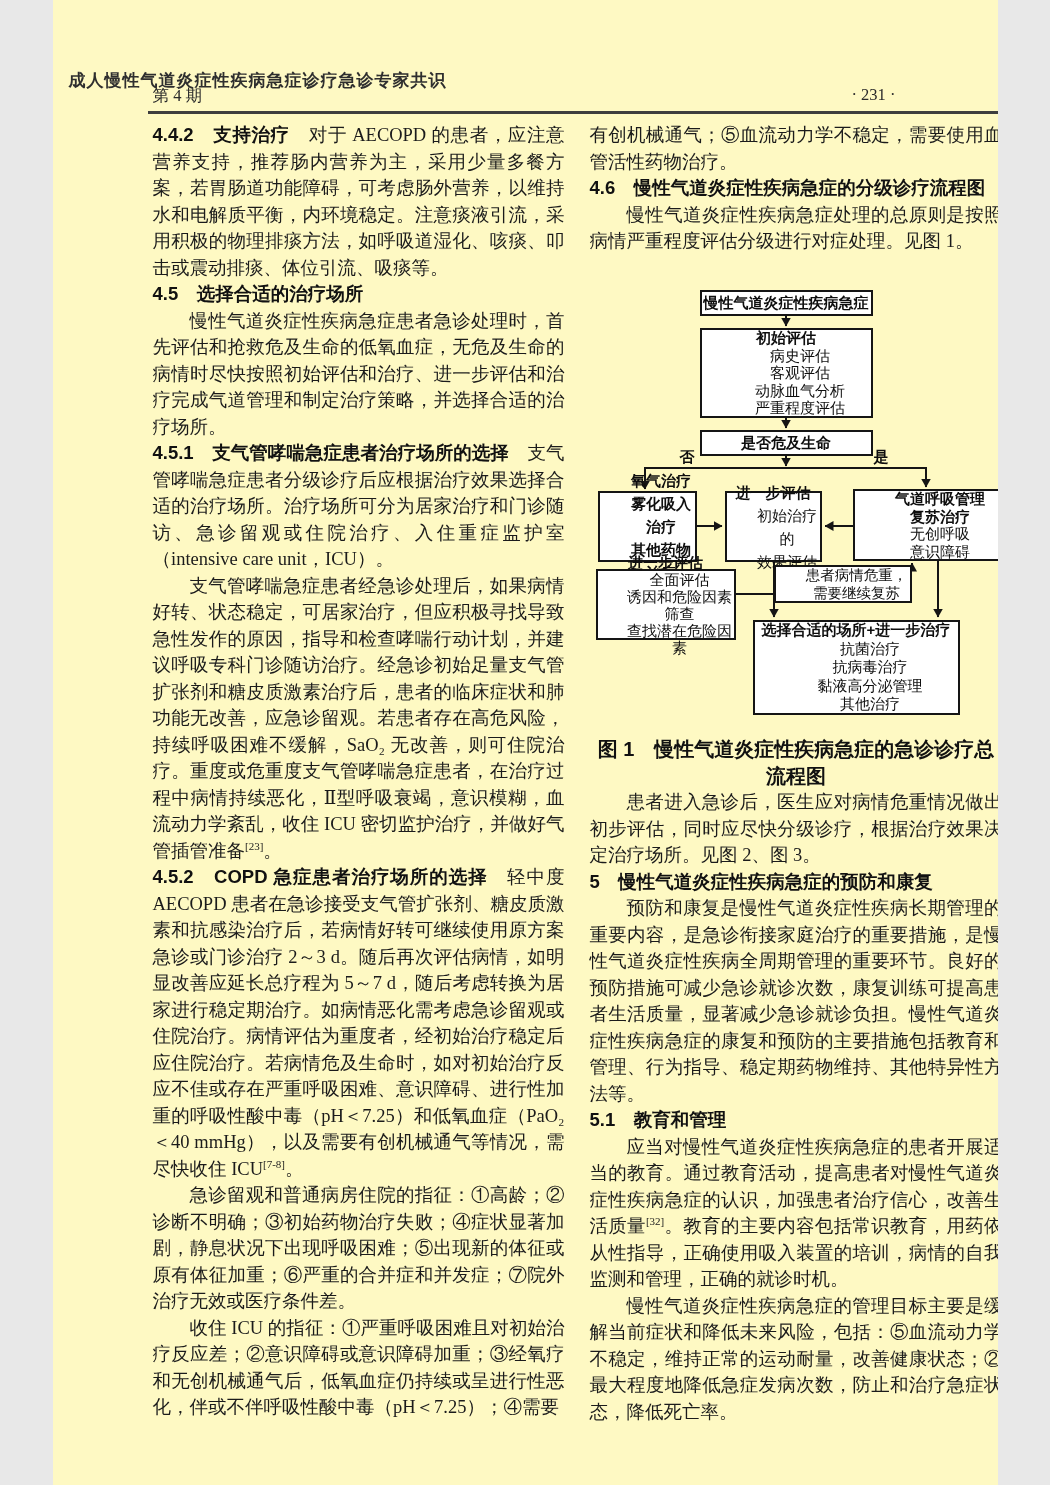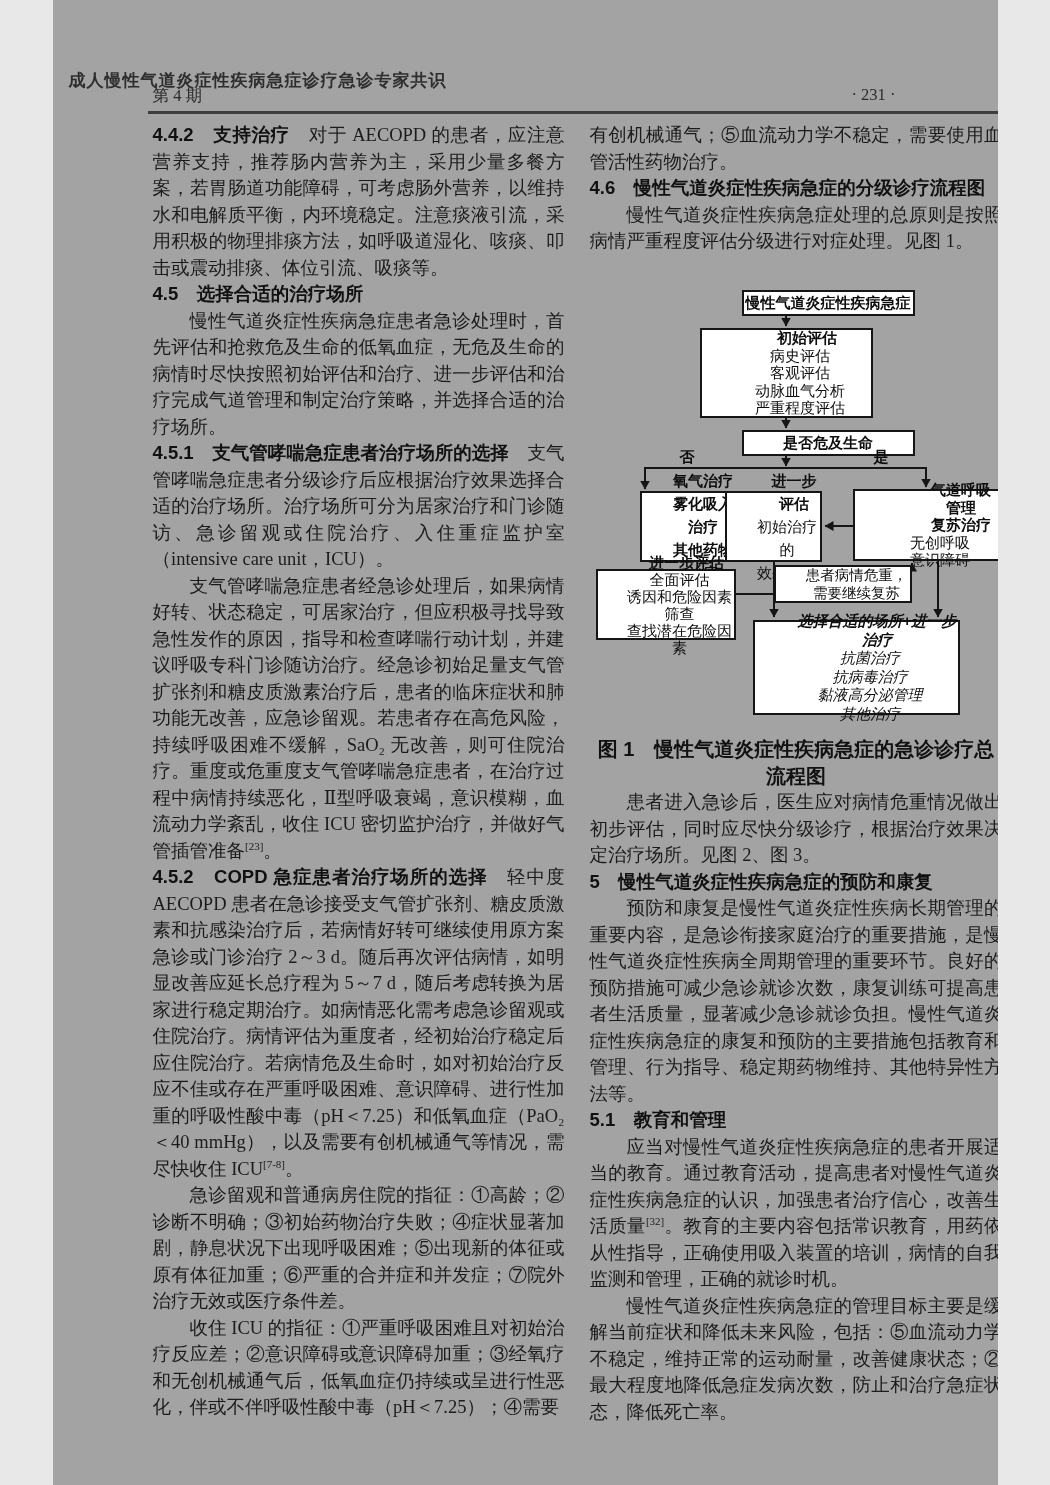--- a/index.html
+++ b/index.html
@@ -1,41 +1,41 @@
 <!DOCTYPE html>
 <html><head>
 <meta charset="utf-8">
 <style>
   html,body{margin:0;padding:0;background:#e8e8e8;}
-  .page{position:relative;width:945px;height:1485px;background:#a3a3a3;margin:0 auto;overflow:hidden;
+  .page{position:relative;width:945px;height:1485px;background:#fef9c3;margin:0 auto;overflow:hidden;
         font-family:"Liberation Serif","DejaVu Serif",serif;color:#1b1b1b;}
   
   .hdr-issue{position:absolute;left:100px;top:85px;font-size:16.5px;color:#2a2a2a;}
   .hdr-title{position:absolute;left:0;right:0;top:69px;font-size:17px;font-weight:bold;color:#2e2e2e;letter-spacing:1px;padding-left:16px;}
   .hdr-page{position:absolute;right:102px;top:85px;font-size:16.5px;color:#2a2a2a;}
   .hdr-rule{position:absolute;left:95px;top:111px;width:857px;height:3px;background:#3e3e3e;}
   
   .col{position:absolute;width:412px;}
   .col p{margin:0;font-size:18.5px;line-height:26.5px;text-align:justify;}
   .col-left{left:100px;top:122px;}
   .col-right-top{left:537px;top:122px;width:413px;}
   .col-right-bottom{left:537px;top:789px;width:413px;}
   .indent{text-indent:2em;}
   .sec-head{font-family:"Liberation Sans","DejaVu Sans",sans-serif;font-weight:bold;color:#111;}
   p.sec-head{font-size:18.5px;line-height:26.5px;text-align:left;}
   sup{font-size:11px;line-height:0;}
   
   .fc{position:absolute;left:537px;top:283px;width:415px;height:442px;font-family:"Liberation Sans","DejaVu Sans",sans-serif;}
   .fc-box{position:absolute;box-sizing:border-box;border:2px solid #151515;background:#fff;color:#0e0e0e;
           font-size:15px;text-align:center;display:flex;flex-direction:column;justify-content:center;}
-  .fc-title{font-weight:bold;margin-left:42px;}
+  .fc-title{font-weight:bold;}
   .prelines{white-space:pre-line;padding-left:28px;}
   .lh175{line-height:17.5px;}
   .lh23{line-height:23px;}
-  .lh185{line-height:18.5px;font-style:italic;}
+  .lh185{line-height:18.5px;}
   .fc-label{position:absolute;font-size:15px;font-weight:bold;color:#0e0e0e;}
   .fc svg{position:absolute;left:0;top:0;pointer-events:none;}
   .fig-caption{position:absolute;left:537px;top:736px;width:413px;text-align:center;
                font-family:"Liberation Sans","DejaVu Sans",sans-serif;font-weight:bold;font-size:20px;color:#111;}
 </style>
 </head>
 <body>
 
 <div class="page">
 

